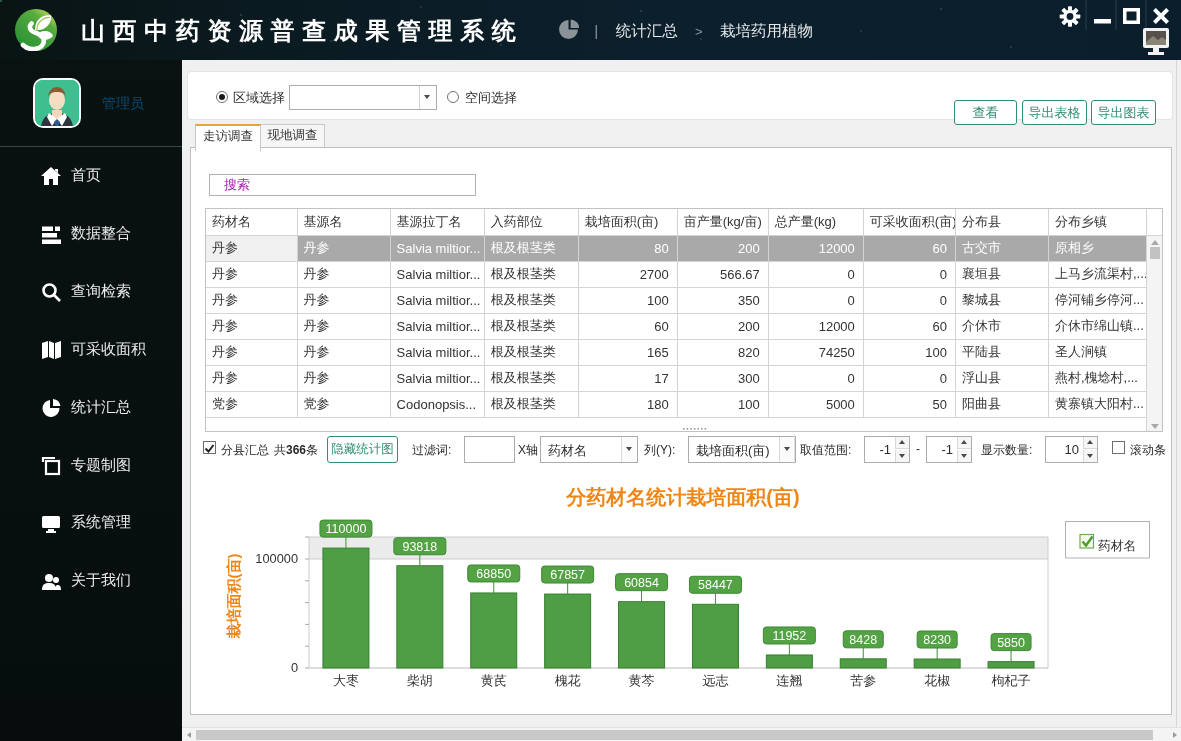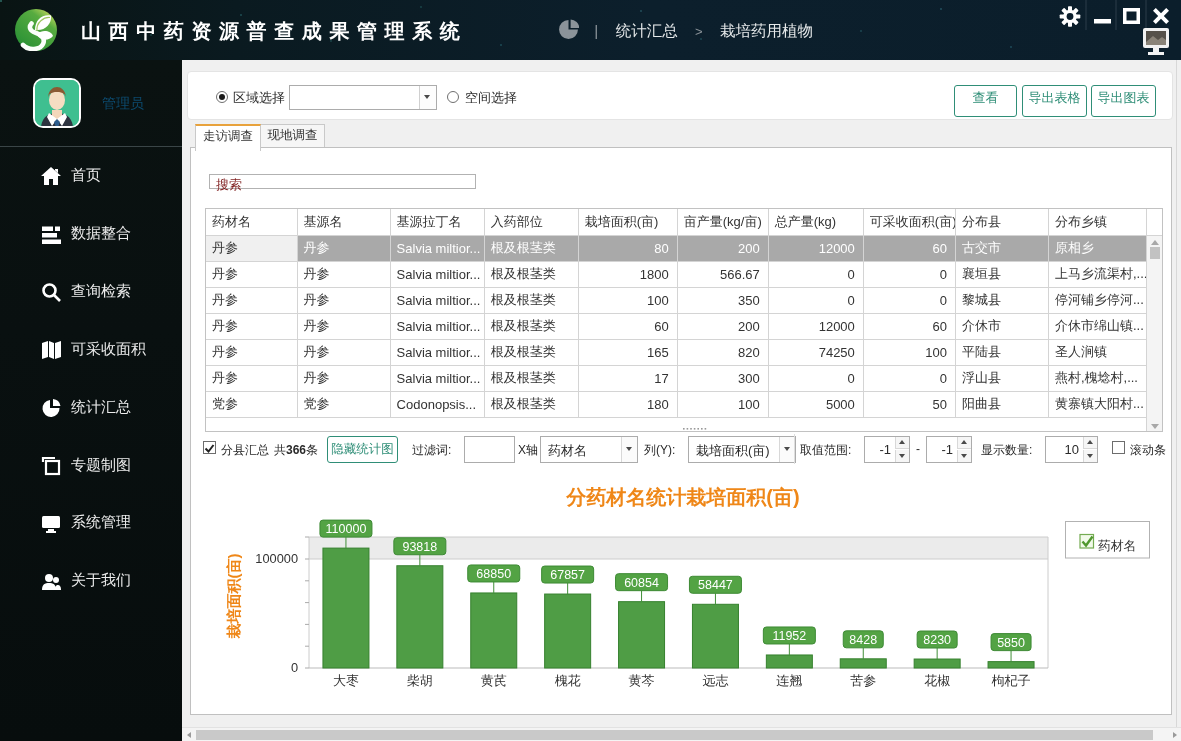--- a/index.html
+++ b/index.html
@@ -3,21 +3,21 @@
 <meta charset="utf-8">
 <style>
 * { margin:0; padding:0; box-sizing:border-box; }
 html,body { width:1181px; height:741px; overflow:hidden; }
 body { font-family:"Liberation Sans", sans-serif; position:relative; background:#f0f0f0; }
 .abs { position:absolute; }
 
 
 #topbar { left:0; top:0; width:1181px; height:60px;
   background:linear-gradient(90deg,#091413 0%, #0a1a20 20%, #0c1f2c 55%, #0b1e2b 100%); }
-#title { left:81px; top:0; height:60px; line-height:62px; color:#fff; font-size:20px;
+#title { left:81px; top:0; height:60px; line-height:62px; color:#fff; font-size:24px;
   font-weight:bold; letter-spacing:7.6px; }
 #crumb { left:558px; top:0; height:60px; line-height:62px; color:#e6e9ea; font-size:15.5px; }
 #crumb .sep { color:#8b9399; }
 
 
 #sidebar { left:0; top:60px; width:182px; height:681px;
   background:linear-gradient(180deg,#0a1211 0%, #091010 40%, #070d0d 100%); }
 #avatar { left:33px; top:78px; width:48px; height:50px; border:2px solid #fdfdfd; border-radius:10px;
   background:#3fbf90; overflow:hidden; }
 #adminname { left:102px; top:95px; color:#0c4a6e; font-size:14px; }
@@ -33,35 +33,35 @@
 .radio { position:absolute; width:12px; height:12px; border:1px solid #6f6f6f; border-radius:50%; background:#fff; }
 .radio.on::after { content:""; position:absolute; left:2px; top:2px; width:6px; height:6px;
   border-radius:50%; background:#1a1a1a; }
 .lbl { position:absolute; font-size:13px; color:#2a2a2a; }
 #combo1 { position:absolute; left:101px; top:13px; width:148px; height:25px; background:#fff;
   border:1px solid #acacac; }
 #combo1 .arr { position:absolute; right:0; top:0; width:17px; height:23px; border-left:1px solid #d0d0d0;
   background:#fdfdfd; }
 .carr { position:absolute; width:0; height:0; border-left:3.5px solid transparent;
   border-right:3.5px solid transparent; border-top:4.5px solid #4a4a4a; }
-.gbtn { position:absolute; top:13px; height:32px; background:#fff; border:1px solid #2f8e77;
+.gbtn { position:absolute; top:28px; height:25px; background:#fff; border:1px solid #2f8e77;
   border-radius:3px; color:#2f8e77; font-size:13px; text-align:center; line-height:23px; }
 
 
 .tab { position:absolute; top:64px; height:25px; font-size:12.5px; color:#333; text-align:center; }
 #tab1 { left:13px; width:66px; background:#fff; border:1px solid #c9c9c9; border-bottom:none;
   border-top:2px solid #e8a23c; line-height:20px; height:27px; z-index:3; }
 #tab2 { left:79px; width:64px; background:#f6f6f6; border:1px solid #c9c9c9; border-left:none;
   line-height:21px; }
 #tabpanel { position:absolute; left:8px; top:87px; width:982px; height:568px; background:#fff;
   border:1px solid #c0c0c0; }
 
 
-#search { position:absolute; left:18px; top:26px; width:267px; height:15px; border:1px solid #b2b2b2;
-  font-size:13px; color:#7f1d1d; line-height:20px; padding-left:6px; background:#fff; }
+#search { position:absolute; left:18px; top:26px; width:267px; height:22px; border:1px solid #b2b2b2;
+  font-size:13px; color:#a21caf; line-height:20px; padding-left:14px; background:#fff; }
 
 
 #grid { position:absolute; left:14px; top:60px; width:958px; height:224px; border:1px solid #c2c2c2;
   overflow:hidden; background:#fff; }
 table { border-collapse:collapse; table-layout:fixed; width:941px; font-size:13px; color:#333; }
 td { height:26px; border-right:1px solid #d4d4d4; border-bottom:1px solid #d4d4d4;
   padding:0 6px; white-space:nowrap; overflow:hidden; }
 tr.hd td { background:#fff; }
 td.n { text-align:right; padding-right:8px; }
 td:last-child { padding-right:0; }
@@ -300,21 +300,21 @@
               <td class="n">12000</td>
               <td class="n">60</td>
               <td>古交市</td>
               <td>原相乡</td>
             </tr>
         <tr>
               <td>丹参</td>
               <td>丹参</td>
               <td>Salvia miltior...</td>
               <td>根及根茎类</td>
-              <td class="n">1800</td>
+              <td class="n">2700</td>
               <td class="n">566.67</td>
               <td class="n">0</td>
               <td class="n">0</td>
               <td>襄垣县</td>
               <td>上马乡流渠村,...</td>
             </tr>
         <tr>
               <td>丹参</td>
               <td>丹参</td>
               <td>Salvia miltior...</td>

